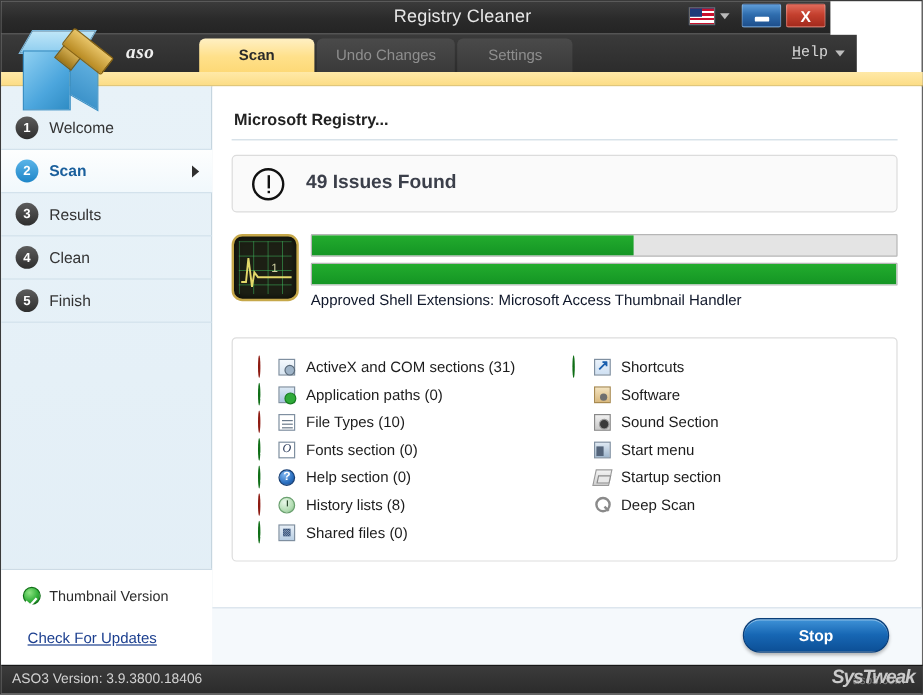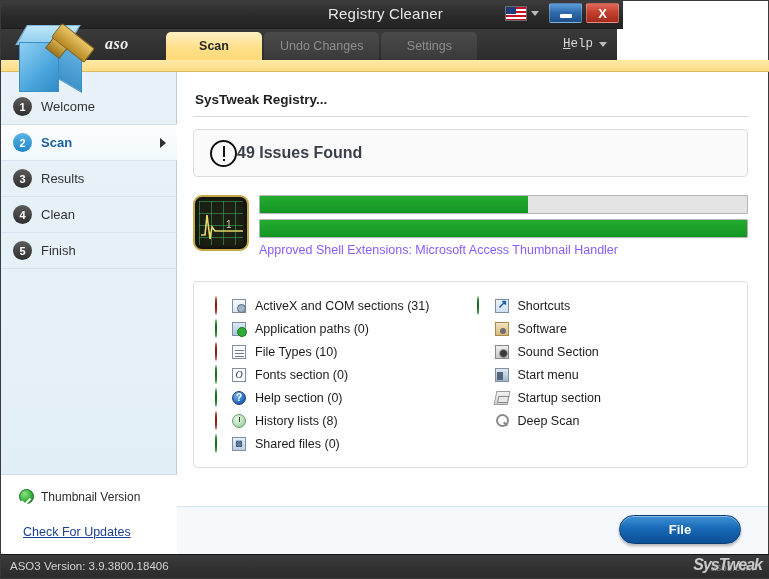--- a/index.html
+++ b/index.html
@@ -11,21 +11,21 @@
   }
   #app {
     position: relative;
     width: 769px; height: 579px;
     background: #ffffff;
     border: 1px solid #3a3a3a;
   }
 
   
   .titlebar {
-    position: absolute; left: 0; top: 0; width: 622px; height: 28px;
+    position: absolute; left: 0; top: 0; width: 691px; height: 28px;
     background: linear-gradient(180deg, #3c3c3c 0%, #2a2a2a 55%, #242424 100%);
     border-bottom: 1px solid #1d1d1d;
   }
   .title-text {
     position: absolute; left: 0; top: 4px; width: 769px;
     text-align: center;
     color: #e8e8e8; font-size: 15px; letter-spacing: .2px;
   }
   .win-controls { position: absolute; right: 4px; top: 2px; display: flex; align-items: center; gap: 4px; }
   .flag-btn {
@@ -48,21 +48,21 @@
     border-radius: 2px; position: relative; cursor: pointer;
     display: flex; align-items: center; justify-content: center;
     color: #fff; font-size: 13px; font-weight: bold;
   }
   .btn-min { background: linear-gradient(180deg,#5e9cd8 0%, #2f6dae 45%, #1d4f8c 100%); }
   .btn-min .bar { width: 12px; height: 4px; background: #fff; border-radius: 1px; margin-top: 6px; }
   .btn-close { background: linear-gradient(180deg,#e06a5a 0%, #c4402e 45%, #a32a1c 100%); }
 
   
   .tabbar {
-    position: absolute; left: 0; top: 28px; width: 616px; height: 31px;
+    position: absolute; left: 0; top: 28px; width: 713px; height: 31px;
     background: linear-gradient(180deg, #3a3a3a 0%, #2c2c2c 100%);
   }
   .brand {
     position: absolute; left: 104px; top: 6px;
     font-family: "Liberation Serif", serif;
     font-size: 16px; font-style: italic; font-weight: bold; color: #f0f0f0;
     letter-spacing: .5px;
   }
   .tabs { position: absolute; left: 165px; top: 3px; display: flex; gap: 2px; }
   .tab {
@@ -204,21 +204,21 @@
   .main {
     position: absolute; left: 176px; top: 71px; right: 0; bottom: 24px;
     background: #ffffff;
   }
   .main-inner { position: absolute; left: 0; top: 0; right: 0; bottom: 0; padding: 16px 20px 0 16px; }
   .page-title { font-size: 13.5px; font-weight: bold; color: #222; margin: 4px 0 9px 2px; }
   .hr { height: 1px; background: #cfdbe4; margin-bottom: 12px; }
 
   .issues-box {
     height: 48px; border: 1px solid #dcdcdc; border-radius: 4px;
-    background: #fafafa; display: flex; align-items: center; padding-left: 16px; 
+    background: #fafafa; display: flex; align-items: center; padding-left: 16px; gap: 18px;
   }
   .ico-excl {
     width: 27px; height: 27px; border-radius: 50%; border: 2px solid #111;
     position: relative; flex: none;
   }
   .ico-excl::before {
     content: ""; position: absolute; left: 10.5px; top: 4px; width: 2.5px; height: 11px; background: #111;
   }
   .ico-excl::after {
     content: ""; position: absolute; left: 10.5px; top: 17px; width: 2.5px; height: 2.5px; background: #111;
@@ -245,21 +245,21 @@
   }
   .scope-icon .one {
     position: absolute; left: 31px; top: 22px; font-size: 10px; color: #cfcfa0;
   }
   .bars-col { flex: 1; }
   .pbar {
     height: 19px; border: 1px solid #b6b6b6; background: #e4e4e4;
     border-radius: 1px; overflow: hidden; margin-bottom: 5px;
   }
   .pbar .fill { height: 100%; background: linear-gradient(180deg,#23ac2e 0%, #149524 100%); }
-  .scan-status { font-size: 12.5px; color: #8b5cf6; margin-top: 2px; }
+  .scan-status { font-size: 12.5px; color: #0f172a; margin-top: 2px; }
 
   .checklist {
     margin-top: 24px; border: 1px solid #dddddd; border-radius: 4px;
     background: #fff; padding: 12px 14px 12px 14px;
     display: flex;
   }
   .col { width: 50%; text-align: center; }
   .chk-item { display: flex; align-items: center; height: 23px; gap: 8px; }
   .chk-item .status { width: 15px; flex: none; }
   .chk-item .glyph {
@@ -410,21 +410,21 @@
       <div class="reg-row">
         <span class="ico-check"></span>
         <span class="rlabel">Thumbnail Version</span>
       </div>
       <a class="updates-link">Check For Updates</a>
     </div>
   </div>
 
   <div class="main">
     <div class="main-inner">
-      <div class="page-title">SysTweak Registry...</div>
+      <div class="page-title">Microsoft Registry...</div>
       <div class="hr"></div>
 
       <div class="issues-box">
         <span class="ico-excl"></span>
         <span class="issues-text">49 Issues Found</span>
       </div>
 
       <div class="scan-row">
         <div class="scope-icon">
           <div class="grid"></div>
@@ -540,21 +540,21 @@
               </span>
             <span class="lbl">Deep Scan</span>
           </div>
         </div>
       </div>
     </div>
   </div>
 
   <div class="actionbar">
     <div class="stop-btn">
-      <span>File</span>
+      <span>Stop</span>
     </div>
   </div>
 
   <div class="statusbar">
     <div class="status-text">ASO3 Version: 3.9.3800.18406</div>
     <div class="watermark">SysTweak</div>
     <div class="watermark2">aso3.com</div>
   </div>
 
 </div>

